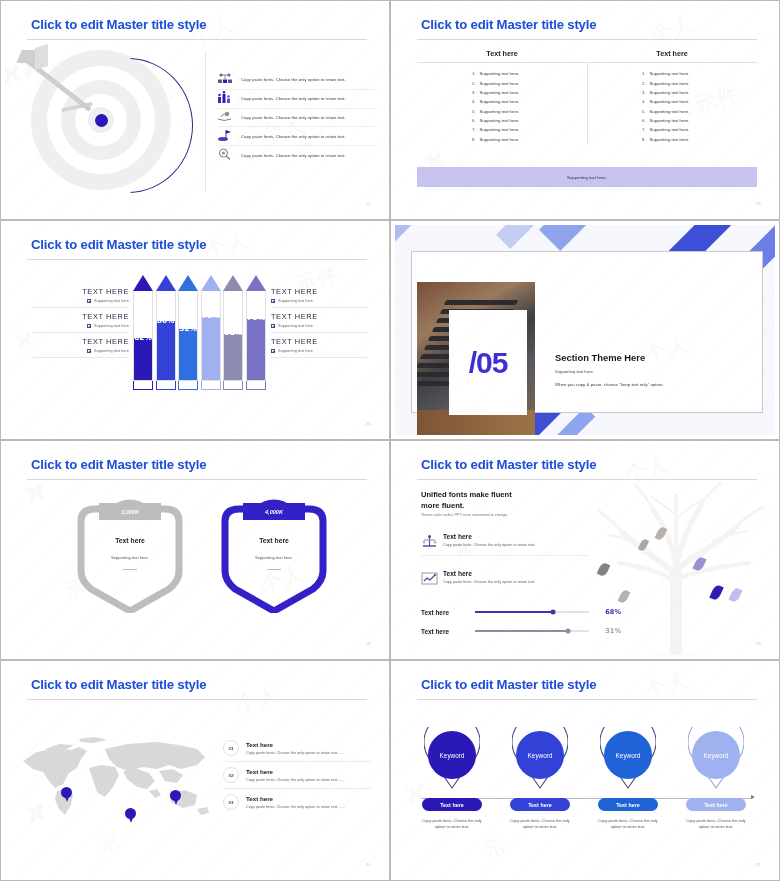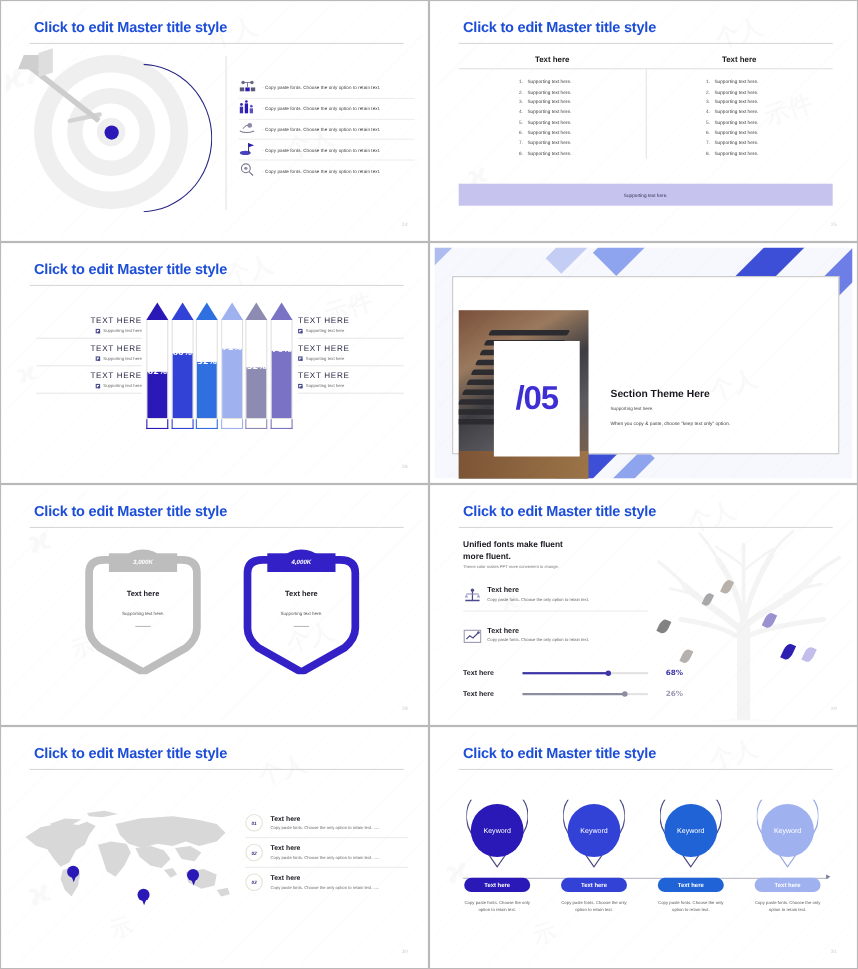--- a/index.html
+++ b/index.html
@@ -590,21 +590,21 @@
         </div>
         <div class="pv" style="color:#3d35a8;">68%</div>
       </div>
 
       <div class="prog" style="top:182px;">
         <div class="pl">Text here</div>
         <div class="ptrack">
           <div class="pfill" style="width:82%; background:#8d8da2; height:1.5px;"></div>
           <div class="pknob" style="left:82%; background:#8d8da2;"></div>
         </div>
-        <div class="pv" style="color:#9a9ab0;">26%</div>
+        <div class="pv" style="color:#9a9ab0;">31%</div>
       </div>
 
       <div class="pagenum">29</div>
     </div>
   </div>
 
   <div class="slide">
     <div class="slide-inner">
       <div class="wm">
         <div class="wmg" style="left:230px; top:20px; font-size:22px;">个人</div>

